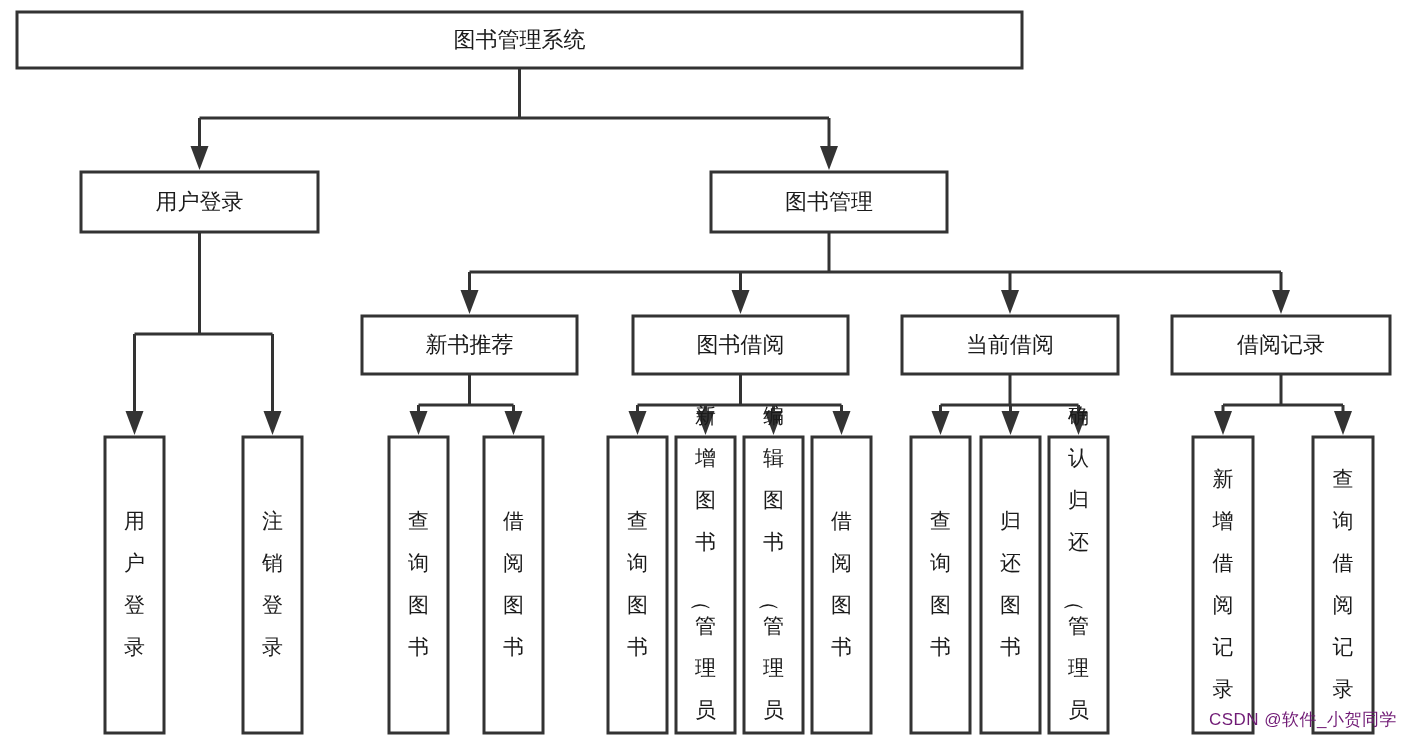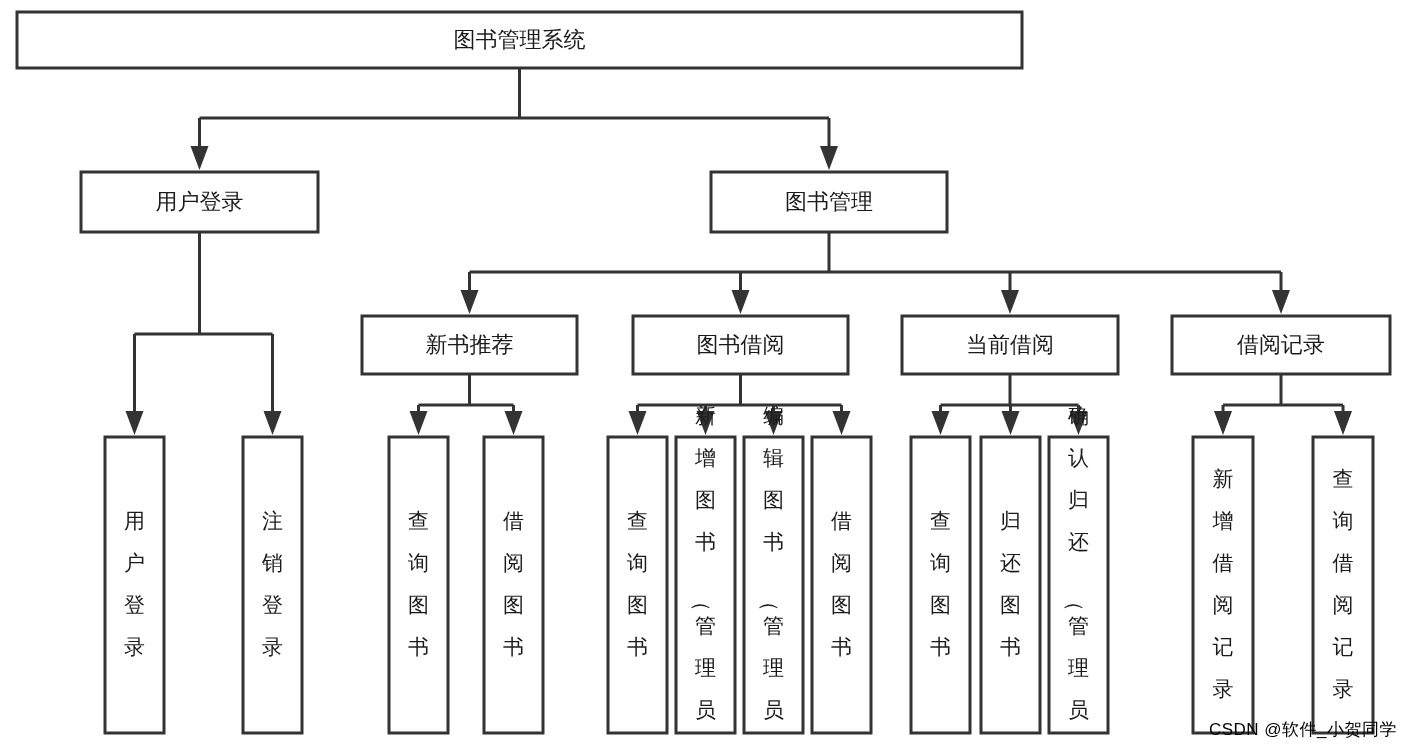--- a/index.html
+++ b/index.html
@@ -54,24 +54,24 @@
     font-family: "Liberation Sans", "DejaVu Sans", sans-serif;
     fill: #1a1a1a;
     font-size: 21px;
     text-anchor: middle;
     dominant-baseline: middle;
     white-space: pre;
   }
   .watermark {
     position: absolute;
     right: 8px;
-    bottom: 6px;
+    bottom: 16px;
     font-family: "Liberation Sans", "DejaVu Sans", sans-serif;
     font-size: 17px;
-    color: #000000;
+    color: #701a75;
     letter-spacing: 0.5px;
     user-select: none;
     pointer-events: none;
     margin-left: 33px;
   }
 </style>
 </head>
 <body>
 
 <div id="diagram-root">

